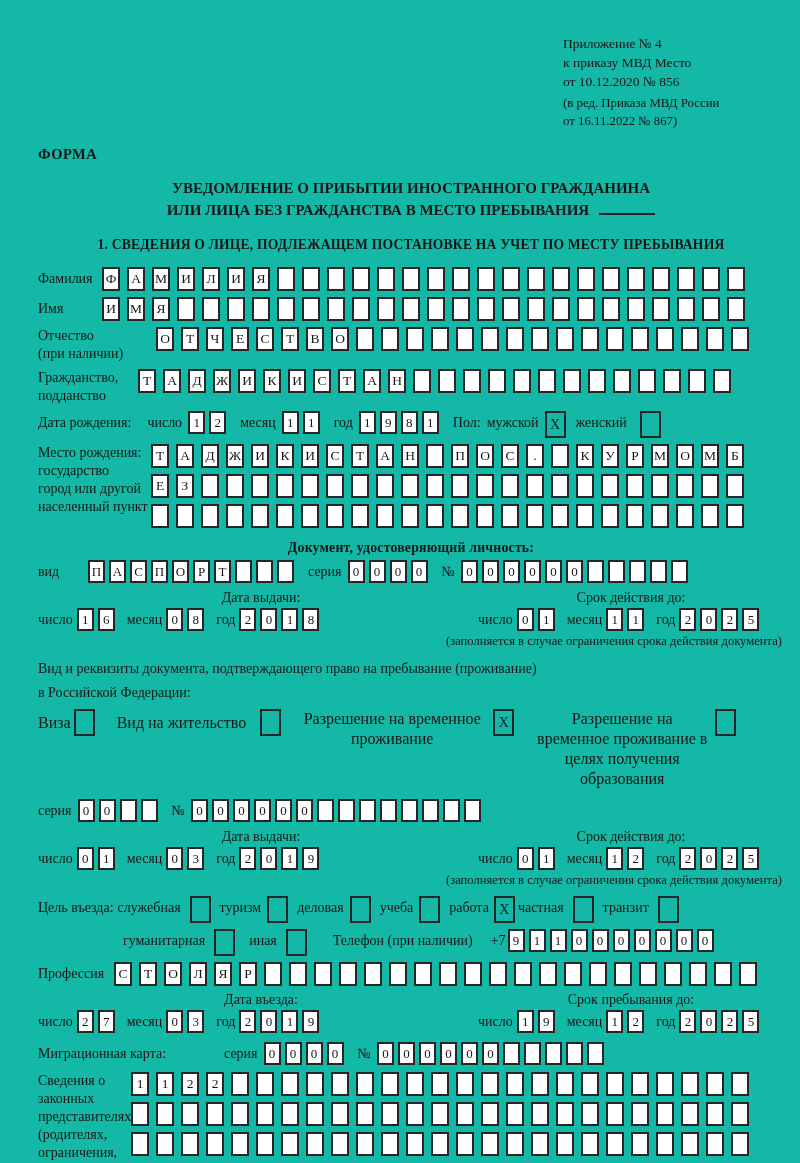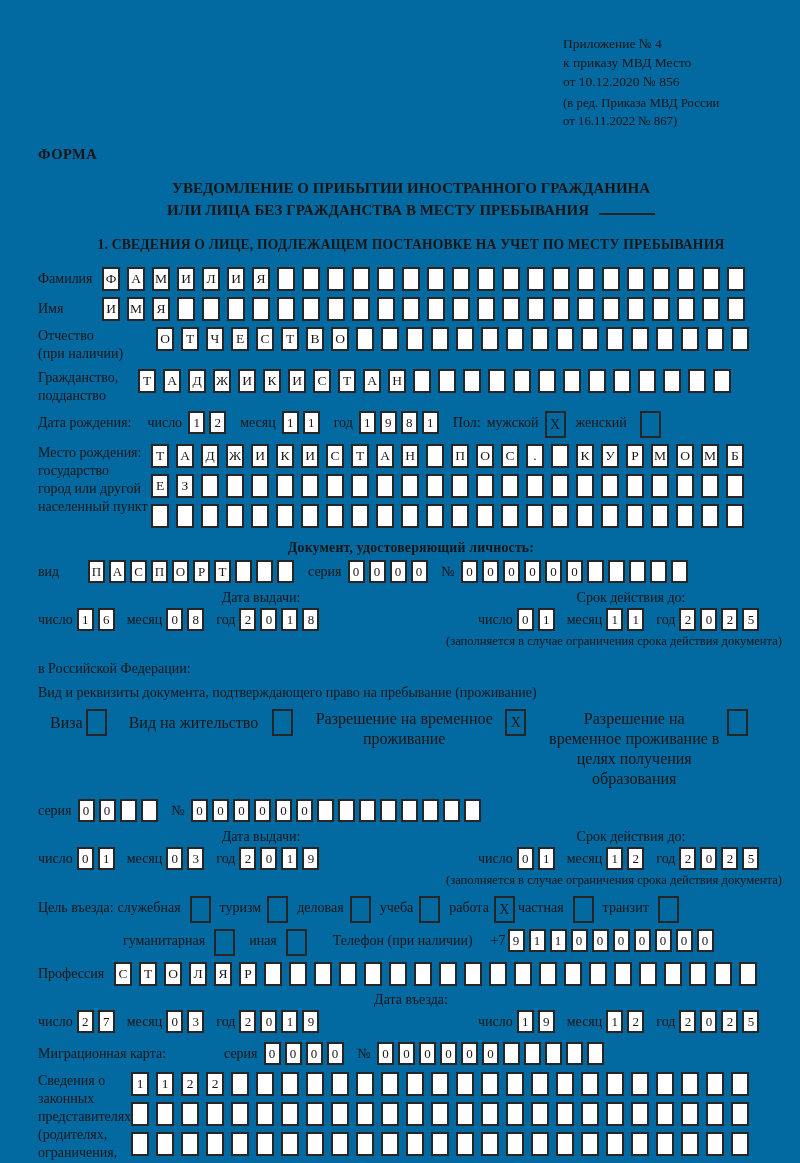--- a/index.html
+++ b/index.html
@@ -2,21 +2,21 @@
 <html><head>
 <meta charset="utf-8">
 <style>
   * { margin:0; padding:0; box-sizing:border-box; }
   html,body { background:#ffffff; }
   body {
     width:800px; height:1163px;
     font-family:"Liberation Serif","DejaVu Serif",serif;
     color:#161616;
   }
-  .page { width:800px; height:1163px; padding:34px 16px 0 38px; overflow:hidden; background:#0369a1; }
+  .page { width:800px; height:1163px; padding:34px 16px 0 38px; overflow:hidden; background:#14b8a6; }
 
   
   .appendix { margin-left:525px; font-size:13.5px; line-height:19px; }
   .appendix .rev { font-size:12.8px; line-height:18px; margin-top:3px; }
   .forma { text-align:left; padding-right:40px; font-weight:bold; font-size:14.5px; margin-top:16px; letter-spacing:.5px; }
 
   .title { text-align:center; font-weight:bold; font-size:15px; line-height:22px; margin-top:14px; }
   .uline { display:inline-block; width:56px; border-bottom:2px solid #222; height:14px; margin-left:10px; }
   .sec { text-align:center; font-weight:bold; font-size:13.6px; margin-top:16px; margin-bottom:14px; letter-spacing:.2px; }
 
@@ -47,21 +47,21 @@
   .dh-right { width:300px; text-align:center; }
   .daterow { display:flex; font-size:14px; margin-bottom:2px; }
   .dategroup { display:flex; align-items:flex-start; width:440px; }
   .dategroup.rg { width:auto; }
   .dategroup .sub { margin:0 4px 0 8px; }
   .dategroup .sub:first-child { margin-left:0; }
   .note-right { text-align:right; font-size:12.6px; margin-bottom:8px; padding-right:2px; }
 
   .textline { font-size:14px; line-height:24px; }
   .optrow { display:flex; align-items:flex-start; margin-top:4px; margin-bottom:10px; }
-  .opt { display:flex; align-items:flex-start;margin-left:12px; }
+  .opt { display:flex; align-items:flex-start; }
   .opt .olbl { line-height:20px; }
   .opt .center { text-align:center; }
   .g20 { margin-left:22px; } .g28 { margin-left:17px; }
   .wopt3 { width:188px; } .wopt4 { width:172px; }
 
   .purposerow { display:flex; align-items:flex-start; font-size:14px; margin-bottom:6px; flex-wrap:nowrap; }
   .purposerow .sub { margin:0 2px 0 9px; }
   .purposerow .sub:first-child { margin-left:0; }
   .indent85 { padding-left:85px; }
   .mb0 { margin-bottom:0; }
@@ -78,21 +78,21 @@
     <div class="rev">
       <div>(в ред. Приказа МВД России</div>
       <div>от 16.11.2022 № 867)</div>
     </div>
   </div>
 
   <div class="forma">ФОРМА</div>
 
   <div class="title">
     <div>УВЕДОМЛЕНИЕ О ПРИБЫТИИ ИНОСТРАННОГО ГРАЖДАНИНА</div>
-    <div><span>ИЛИ ЛИЦА БЕЗ ГРАЖДАНСТВА В МЕСТУ ПРЕБЫВАНИЯ</span><span class="uline"></span></div>
+    <div><span>ИЛИ ЛИЦА БЕЗ ГРАЖДАНСТВА В МЕСТО ПРЕБЫВАНИЯ</span><span class="uline"></span></div>
   </div>
 
   <div class="sec">1. СВЕДЕНИЯ О ЛИЦЕ, ПОДЛЕЖАЩЕМ ПОСТАНОВКЕ НА УЧЕТ ПО МЕСТУ ПРЕБЫВАНИЯ</div>
 
   <div class="row">
     <span class="lbl w62">Фамилия</span>
     <span class="cells">
         <span class="cell">Ф</span>
         <span class="cell">А</span>
         <span class="cell">М</span>
@@ -413,22 +413,22 @@
       <span class="cells sm">
           <span class="cell">2</span>
           <span class="cell">0</span>
           <span class="cell">2</span>
           <span class="cell">5</span>
         </span>
     </div>
   </div>
   <div class="note-right">(заполняется в случае ограничения срока действия документа)</div>
 
+  <div class="textline">Вид и реквизиты документа, подтверждающего право на пребывание (проживание)</div>
   <div class="textline">в Российской Федерации:</div>
-  <div class="textline">Вид и реквизиты документа, подтверждающего право на пребывание (проживание)</div>
 
   <div class="optrow">
     <span class="opt">
       <span class="olbl" style="line-height:27px;">Виза</span>
       <span class="cbx" style="margin-left:3px;"></span>
     </span>
     <span class="opt g20">
       <span class="olbl" style="line-height:27px;">Вид на жительство</span>
       <span class="cbx" style="margin-left:14px;"></span>
     </span>
@@ -581,20 +581,21 @@
         <span class="cell"></span>
         <span class="cell"></span>
         <span class="cell"></span>
         <span class="cell"></span>
         <span class="cell"></span>
       </span>
   </div>
 
   <div class="datehead">
     <span class="dh-left">Дата въезда:</span>
+    <span class="dh-right">Срок пребывания до:</span>
   </div>
   <div class="daterow" style="margin-bottom:8px;">
     <div class="dategroup">
       <span class="sub">число</span>
       <span class="cells sm">
           <span class="cell">2</span>
           <span class="cell">7</span>
         </span>
       <span class="sub">месяц</span>
       <span class="cells sm">

